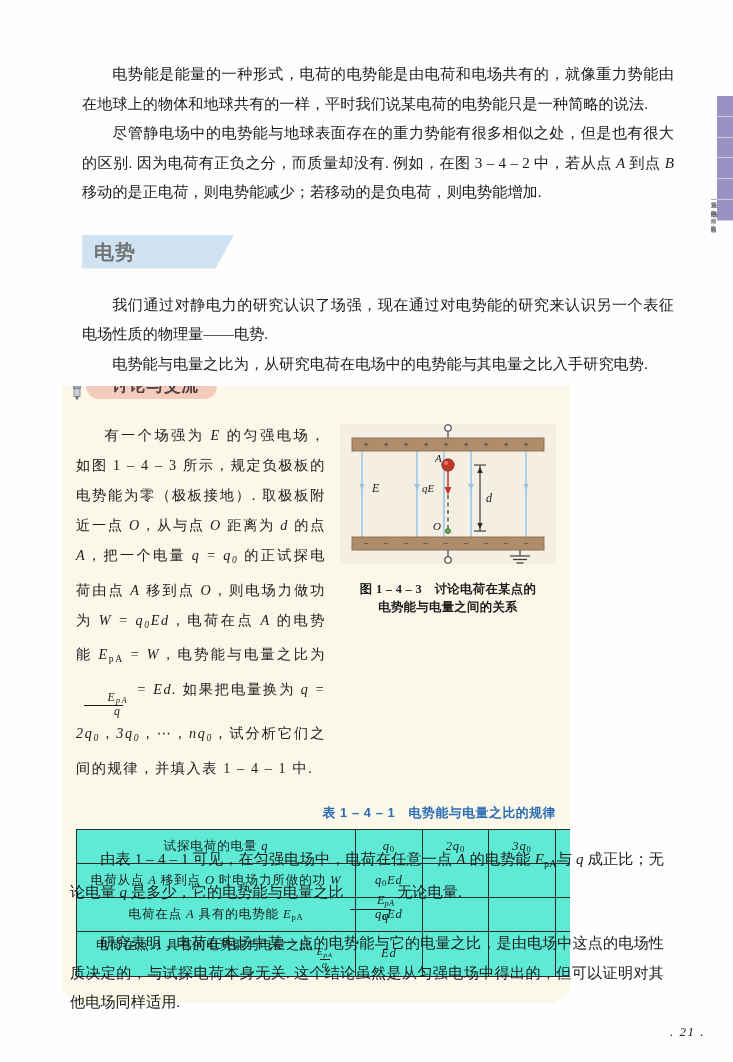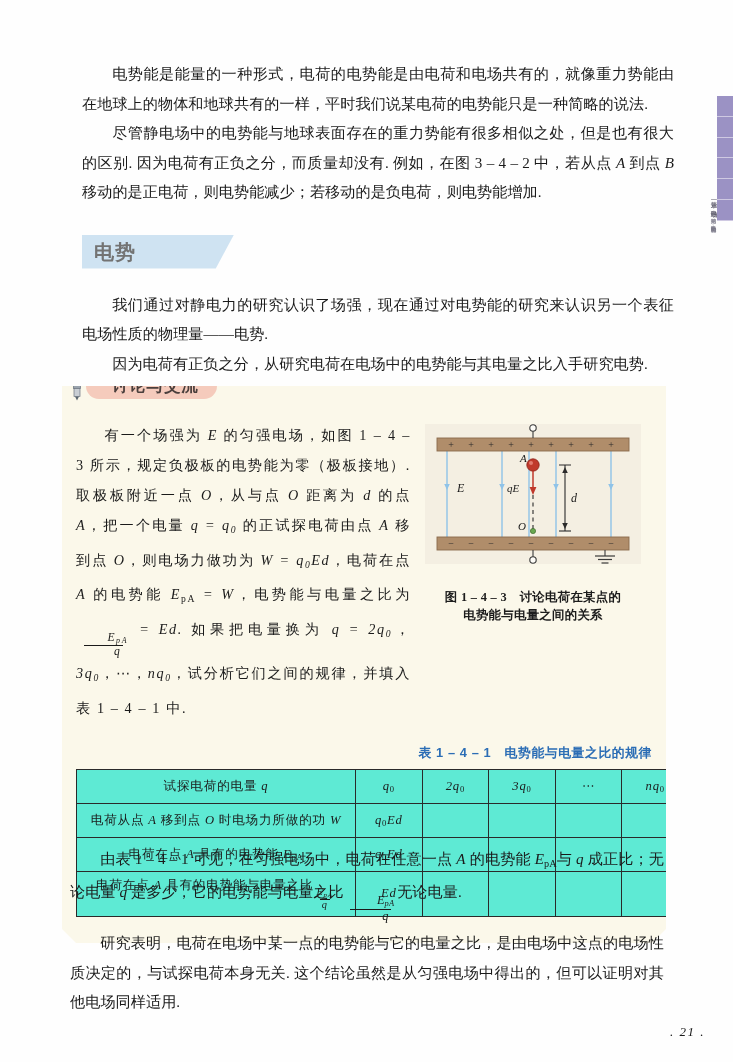--- a/index.html
+++ b/index.html
@@ -94,21 +94,21 @@
     color: #737373;
     font-family: "Liberation Sans", sans-serif;
     letter-spacing: 1px;
   }
 
   
   .disc-wrap {
     position: absolute;
     left: 62px;
     top: 386px;
-    width: 604px;
+    width: 508px;
   }
   .disc-box {
     position: relative;
     background: #fbf8ea;
     padding: 34px 14px 26px 14px;
     box-sizing: border-box;
     clip-path: polygon(0 0, 100% 0, 100% calc(100% - 14px), calc(100% - 14px) 100%, 14px 100%, 0 calc(100% - 14px));
   }
   .disc-tag {
     position: absolute;
@@ -149,21 +149,21 @@
     line-height: 30px;
     text-align: justify;
     text-indent: 2em;
     letter-spacing: 1.6px;
   }
   .disc-fig {
     width: 216px;
     margin-top: 4px;
   }
   .fig-caption {
-    margin-top: 20px;
+    margin-top: 12px;
     text-align: center;
     font-size: 12.4px;
     line-height: 18px;
     font-weight: bold;
     color: #1c1c1c;
     letter-spacing: 0.3px;
   }
 
   
   .frac {
@@ -248,21 +248,21 @@
     <p class="para">电势能是能量的一种形式，电荷的电势能是由电荷和电场共有的，就像重力势能由在地球上的物体和地球共有的一样，平时我们说某电荷的电势能只是一种简略的说法.</p>
 
     <p class="para"><span>尽管静电场中的电势能与地球表面存在的重力势能有很多相似之处，但是也有很大的区别. 因为电荷有正负之分，而质量却没有. 例如，在图 3 – 4 – 2 中，若从点 </span><span class="it">A</span><span> 到点 </span><span class="it">B</span><span> 移动的是正电荷，则电势能减少；若移动的是负电荷，则电势能增加.</span></p>
 
     <div class="sec-head">
       <div class="banner"></div>
       <div class="label">电势</div>
     </div>
 
     <p class="para" style="margin-top:22px">我们通过对静电力的研究认识了场强，现在通过对电势能的研究来认识另一个表征电场性质的物理量——电势.</p>
-    <p class="para">因为电荷有正负之分，从研究电荷在电场中的电势能与其电量之比入手研究电势.</p>
+    <p class="para">电势能与电量之比为，从研究电荷在电场中的电势能与其电量之比入手研究电势.</p>
   </div>
 
   <div class="disc-wrap">
     <div class="disc-box">
 
       <svg class="bulb" viewBox="0 0 18 32">
         <ellipse cx="9" cy="9" rx="6.2" ry="7.2" fill="#6b9fd4" stroke="#3a6ea5" stroke-width="1"></ellipse>
         <rect x="5.4" y="15.5" width="7.2" height="3" fill="#9aa3ad" stroke="#6b7480" stroke-width="0.7"></rect>
         <rect x="6" y="18.5" width="6" height="8" fill="#c9ced4" stroke="#6b7480" stroke-width="0.7"></rect>
         <path d="M7 26.5 L11 26.5 L9 30.5 Z" fill="#5b6670"></path>

